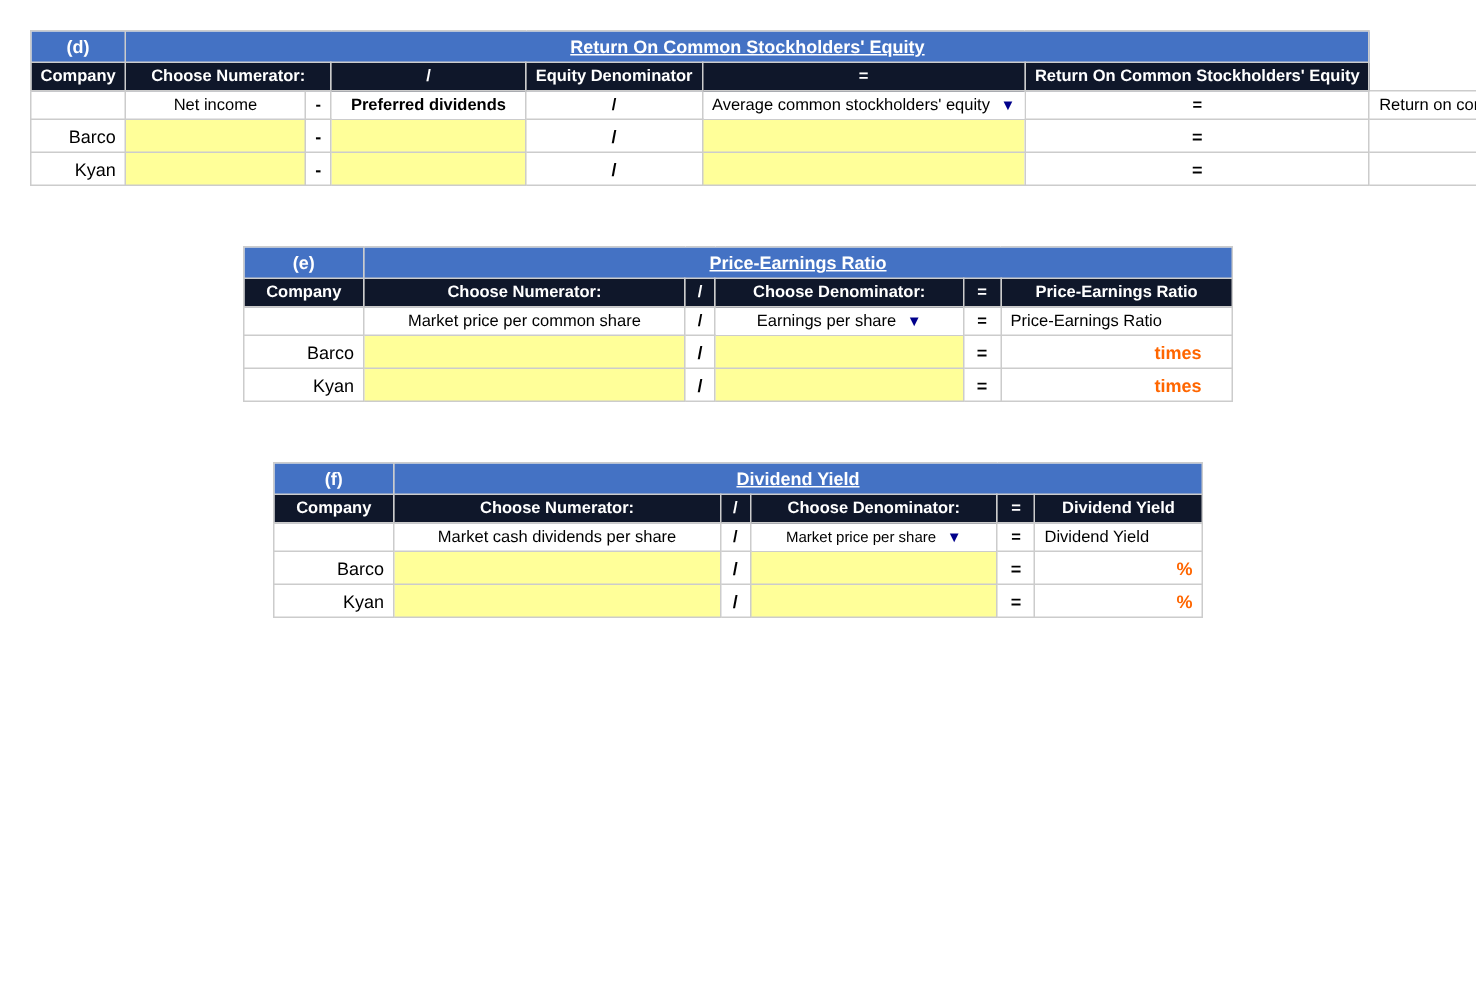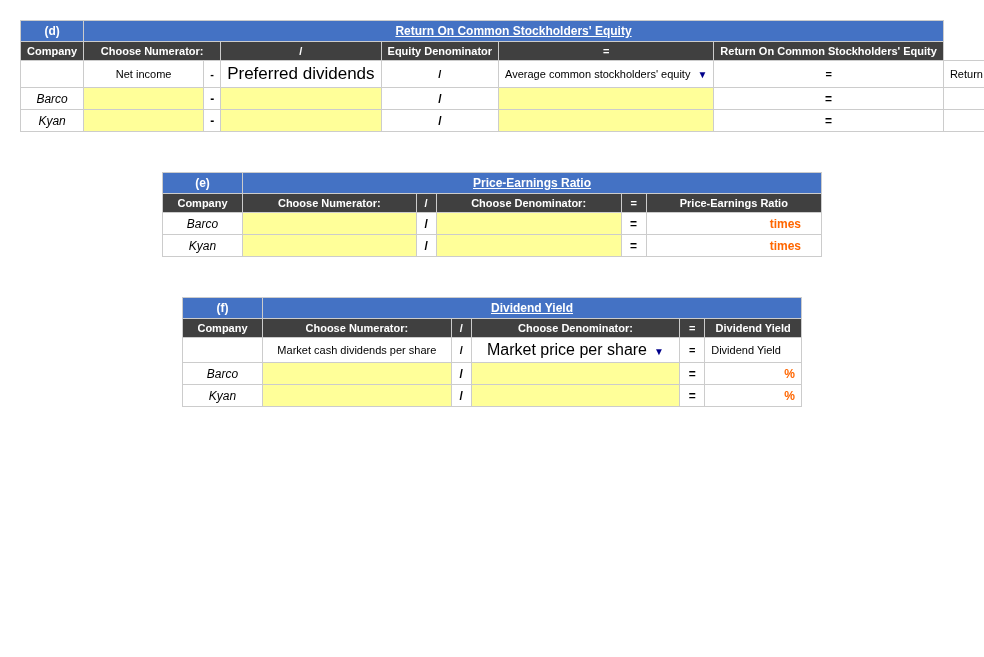--- a/index.html
+++ b/index.html
@@ -26,35 +26,34 @@
     }
 
     td, th {
       border: 1px solid #ccc;
       padding: 3px 6px;
       text-align: center;
       white-space: nowrap;
     }
 
     .subheader-row td {
-      background-color: #404040;
+      background-color: #0f172a;
       color: #fff;
       font-weight: bold;
       font-size: 11px;
     }
 
     .formula-row td {
       background-color: #fff;
       font-size: 11px;
     }
 
     .company-label {
-      text-align: center;
+      text-align: right;
       font-weight: normal;
-      font-style: italic;
     }
 
     .section-id {
       background-color: #4472C4;
       color: #fff;
       font-weight: bold;
       width: 60px;
     }
 
     .title-cell {
@@ -138,21 +137,21 @@
       <td class="subheader-row">/</td>
       <td class="subheader-row">Equity Denominator</td>
       <td class="subheader-row">=</td>
       <td class="subheader-row">Return On Common Stockholders' Equity</td>
     </tr>
     <tr class="formula-row">
       <td></td>
       <td class="input-cell" style="font-size:11px;text-align:center;">Net income</td>
       <td class="operator">-</td>
       <td class="dropdown-cell">
-        <span style="font-size:17px;">Preferred dividends</span>
+        <span style="font-size:11px;font-weight:bold;">Preferred dividends</span>
       </td>
       <td class="operator" style="font-size:11px;">/</td>
       <td class="dropdown-cell-blue">
         <span style="font-size:11px;margin-top:16px;">Average common stockholders' equity</span>
         <span class="dropdown-indicator">▼</span>
       </td>
       <td class="operator">=</td>
       <td class="result-label" style="font-size:11px; min-width:200px;">Return on common stockholders' equity</td>
     </tr>
     <tr class="data-row">
@@ -189,20 +188,31 @@
       <td colspan="5" class="title-cell">Price-Earnings Ratio</td>
     </tr>
     <tr class="subheader-row">
       <td class="subheader-row" style="width:80px;">Company</td>
       <td class="subheader-row">Choose Numerator:</td>
       <td class="subheader-row" style="width:20px;">/</td>
       <td class="subheader-row">Choose Denominator:</td>
       <td class="subheader-row" style="width:25px;">=</td>
       <td class="subheader-row">Price-Earnings Ratio</td>
     </tr>
+    <tr class="formula-row">
+      <td></td>
+      <td class="input-cell" style="font-size:11px;">Market price per common share</td>
+      <td class="operator">/</td>
+      <td class="dropdown-cell">
+        <span style="font-size:11px;">Earnings per share</span>
+        <span class="dropdown-indicator">▼</span>
+      </td>
+      <td class="operator">=</td>
+      <td class="result-label" style="font-size:11px;">Price-Earnings Ratio</td>
+    </tr>
     <tr class="data-row">
       <td class="company-label">Barco</td>
       <td class="empty-input"></td>
       <td class="operator">/</td>
       <td class="empty-input"></td>
       <td class="operator">=</td>
       <td class="times-cell" style="background:#fff;">
         <span>times</span>
       </td>
     </tr>
@@ -233,21 +243,21 @@
       <td class="subheader-row" style="width:20px;">/</td>
       <td class="subheader-row">Choose Denominator:</td>
       <td class="subheader-row" style="width:25px;">=</td>
       <td class="subheader-row">Dividend Yield</td>
     </tr>
     <tr class="formula-row">
       <td></td>
       <td class="input-cell" style="font-size:11px;">Market cash dividends per share</td>
       <td class="operator">/</td>
       <td class="dropdown-cell">
-        <span style="font-size:16px;">Market price per share</span>
+        <span style="font-size:10px;">Market price per share</span>
         <span class="dropdown-indicator">▼</span>
       </td>
       <td class="operator">=</td>
       <td class="result-label" style="font-size:11px;">Dividend Yield</td>
     </tr>
     <tr class="data-row">
       <td class="company-label">Barco</td>
       <td class="empty-input"></td>
       <td class="operator">/</td>
       <td class="empty-input"></td>

